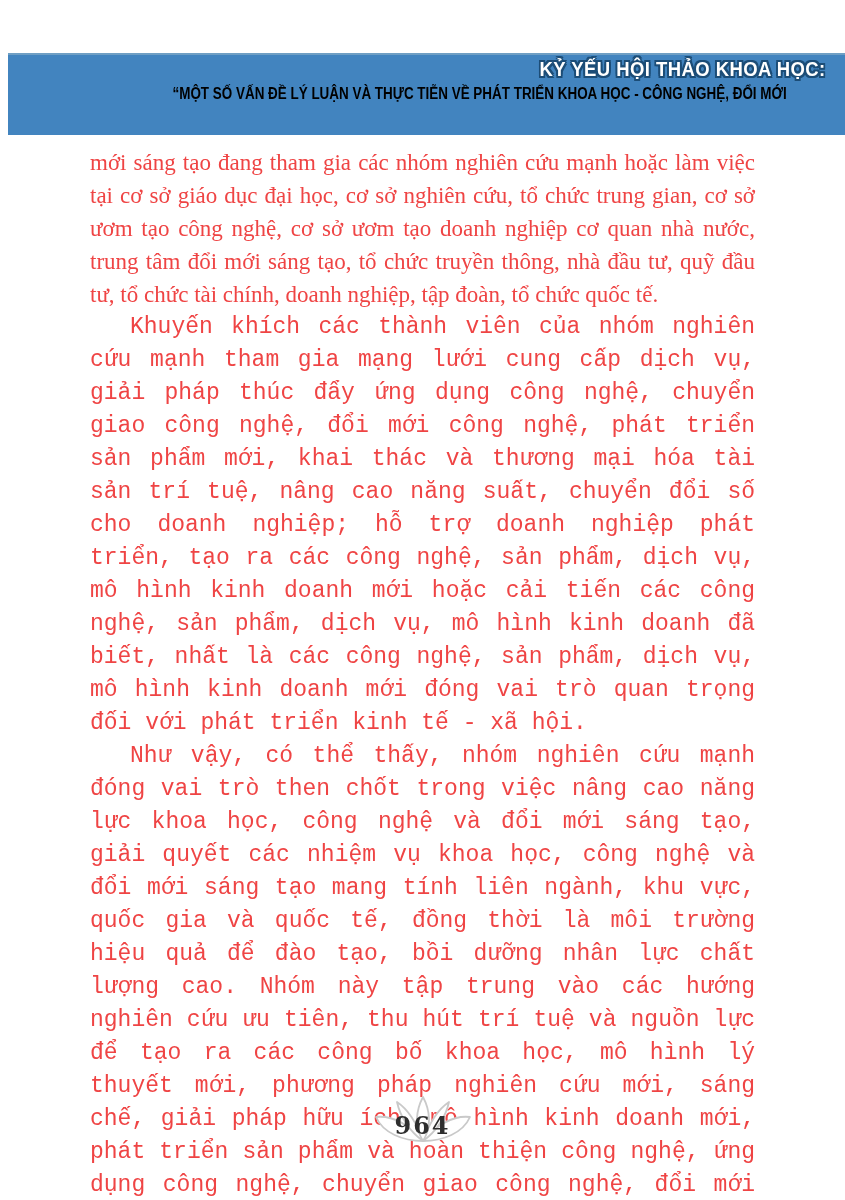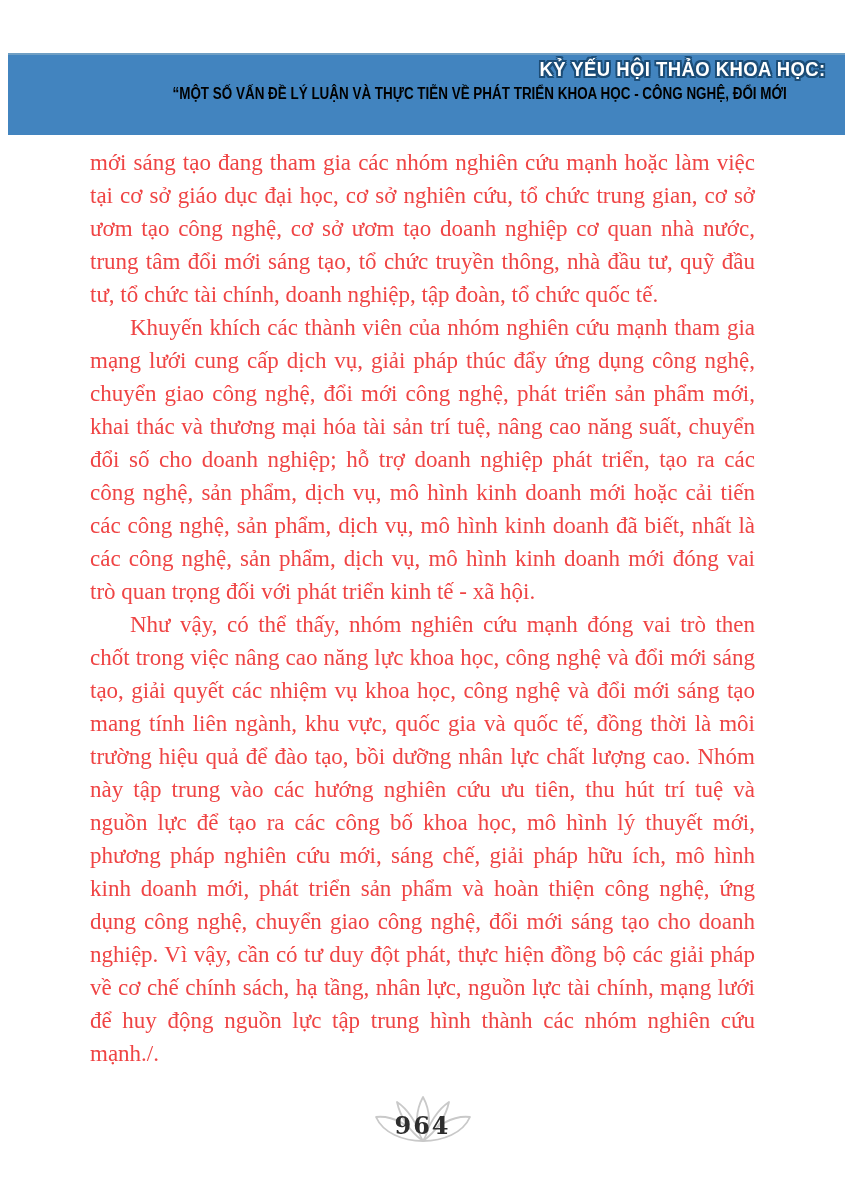--- a/index.html
+++ b/index.html
@@ -58,21 +58,21 @@
     position: absolute;
     top: 146px;
     left: 90px;
     width: 665px;
     color: #ef4444;
     font-size: 23px;
     line-height: 33px;
     text-align: justify;
   }
   .para { text-align: justify; }
-  .para.indent { text-indent: 40px; }
+  .para.indent { text-indent: 40px; font-family: Liberation Mono, monospace; }
   
   .page-footer {
     position: absolute;
     left: 50%;
     top: 1094px;
     transform: translateX(-50%);
     width: 110px;
     height: 60px;
   }
   .lotus {

